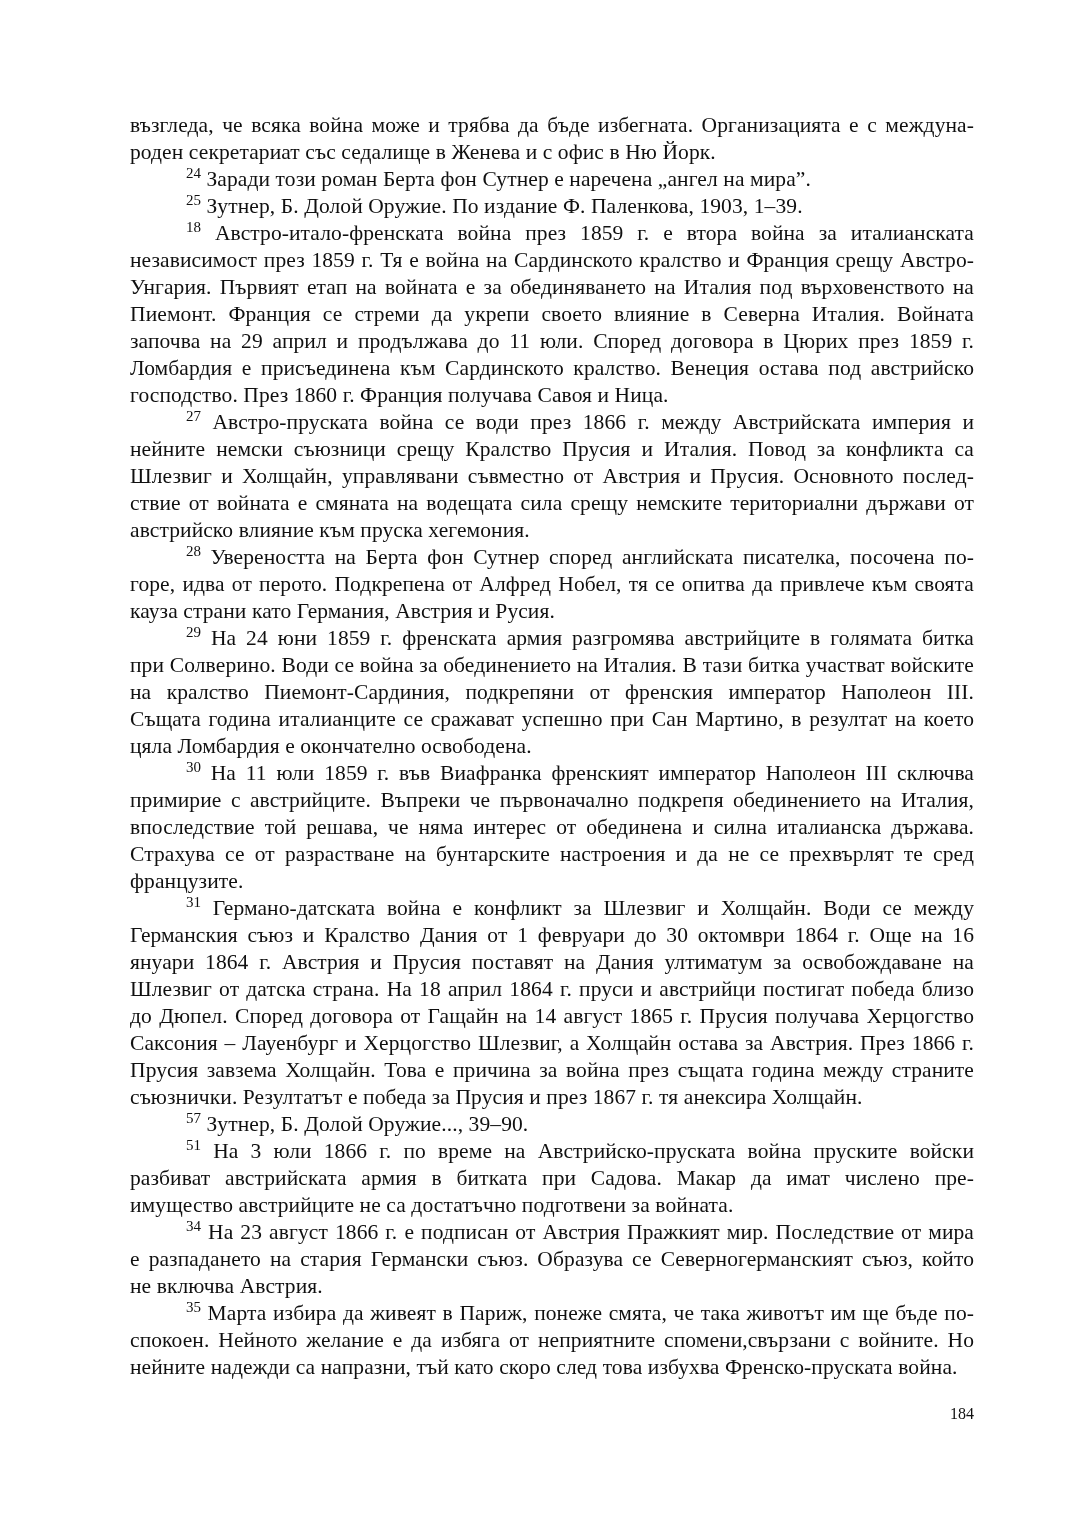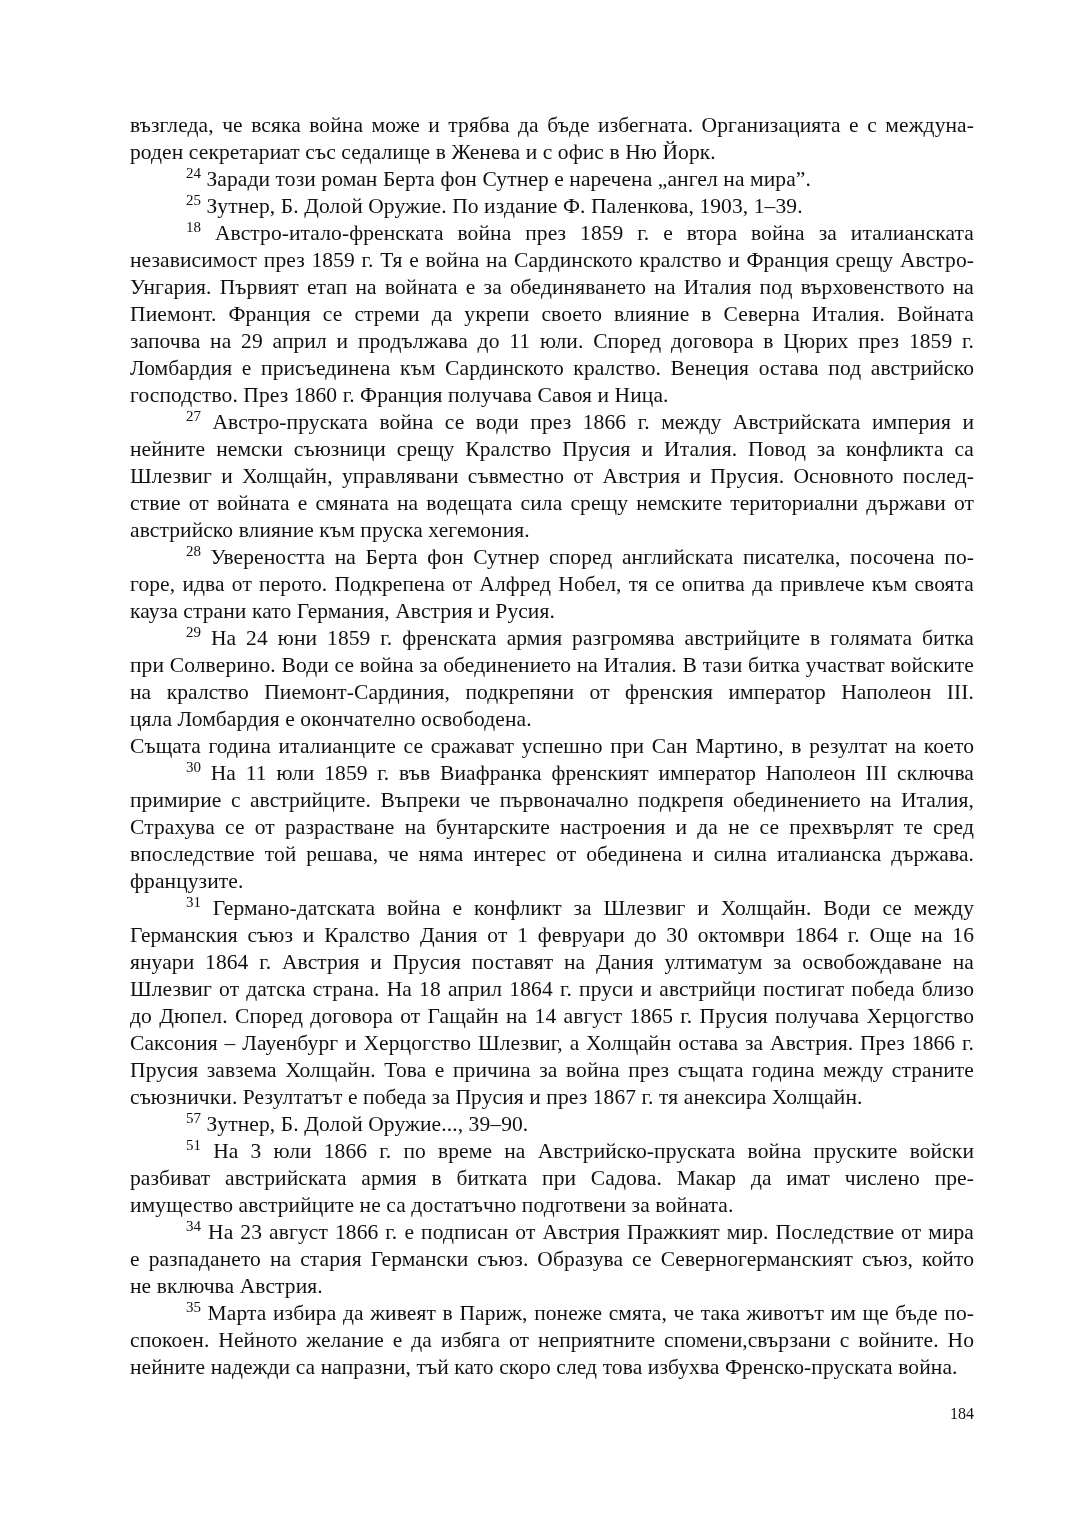--- a/index.html
+++ b/index.html
@@ -78,26 +78,26 @@
       <div class="line"><span>нейните немски съюзници срещу Кралство Прусия и Италия. Повод за конфликта са</span></div>
       <div class="line"><span>Шлезвиг и Холщайн, управлявани съвместно от Австрия и Прусия. Основното послед-</span></div>
       <div class="line"><span>ствие от войната е смяната на водещата сила срещу немските териториални държави от</span></div>
       <div class="line last"><span>австрийско влияние към пруска хегемония.</span></div>
       <div class="line indent"><sup class="fnref">28</sup><span> Увереността на Берта фон Сутнер според английската писателка, посочена по-</span></div>
       <div class="line"><span>горе,  идва от перото. Подкрепена от Алфред Нобел, тя се опитва да привлече към своята</span></div>
       <div class="line last"><span>кауза страни като Германия, Австрия и Русия.</span></div>
       <div class="line indent"><sup class="fnref">29</sup><span> На 24 юни 1859 г. френската армия разгромява австрийците в голямата битка</span></div>
       <div class="line"><span>при Солверино. Води се война за обединението на Италия. В тази битка участват войските</span></div>
       <div class="line"><span>на кралство Пиемонт-Сардиния, подкрепяни от френския император Наполеон III.</span></div>
+      <div class="line"><span>Същата година италианците се сражават успешно при Сан Мартино, в резултат на което</span></div>
       <div class="line last"><span>цяла Ломбардия е окончателно освободена.</span></div>
-      <div class="line"><span>Същата година италианците се сражават успешно при Сан Мартино, в резултат на което</span></div>
       <div class="line indent"><sup class="fnref">30</sup><span> На 11 юли 1859 г. във Виафранка френският император Наполеон III сключва</span></div>
       <div class="line"><span>примирие с австрийците. Въпреки че първоначално подкрепя обединението на Италия,</span></div>
+      <div class="line"><span>впоследствие той решава, че няма интерес от обединена и силна италианска държава.</span></div>
       <div class="line"><span>Страхува се от разрастване на бунтарските настроения и да не се прехвърлят те сред</span></div>
-      <div class="line"><span>впоследствие той решава, че няма интерес от обединена и силна италианска държава.</span></div>
       <div class="line last"><span>французите.</span></div>
       <div class="line indent"><sup class="fnref">31</sup><span> Германо-датската война е конфликт за Шлезвиг и Холщайн. Води се между</span></div>
       <div class="line"><span>Германския съюз и Кралство Дания от 1 февруари до 30 октомври 1864 г. Още на 16</span></div>
       <div class="line"><span>януари 1864 г. Австрия и Прусия поставят на Дания ултиматум за освобождаване на</span></div>
       <div class="line"><span>Шлезвиг от датска страна. На 18 април 1864 г. пруси и австрийци постигат победа близо</span></div>
       <div class="line"><span>до Дюпел. Според договора от Гащайн на 14 август 1865 г. Прусия получава Херцогство</span></div>
       <div class="line"><span>Саксония – Лауенбург и Херцогство Шлезвиг, а Холщайн остава за Австрия. През 1866 г.</span></div>
       <div class="line"><span>Прусия завзема Холщайн. Това е причина за война през същата година между страните</span></div>
       <div class="line last"><span>съюзнички. Резултатът е победа за Прусия и през 1867 г. тя анексира Холщайн.</span></div>
       <div class="line last indent"><sup class="fnref">57</sup><span> </span><b>Зутнер, Б.</b><span> Долой  Оружие..., 39–90.</span></div>

